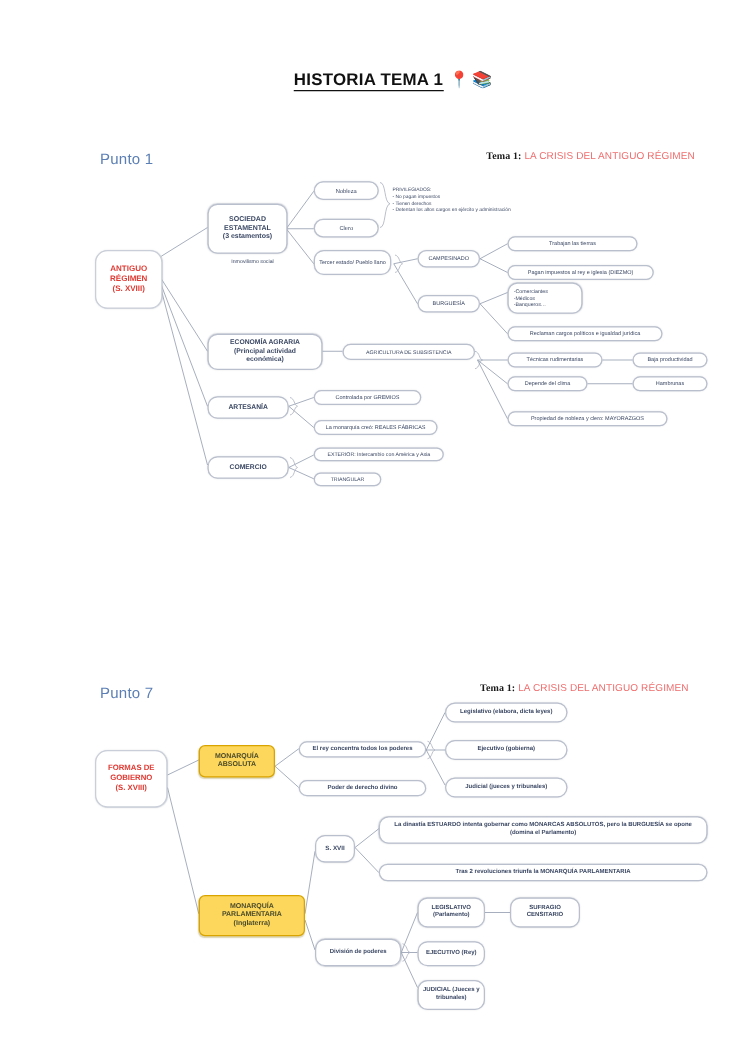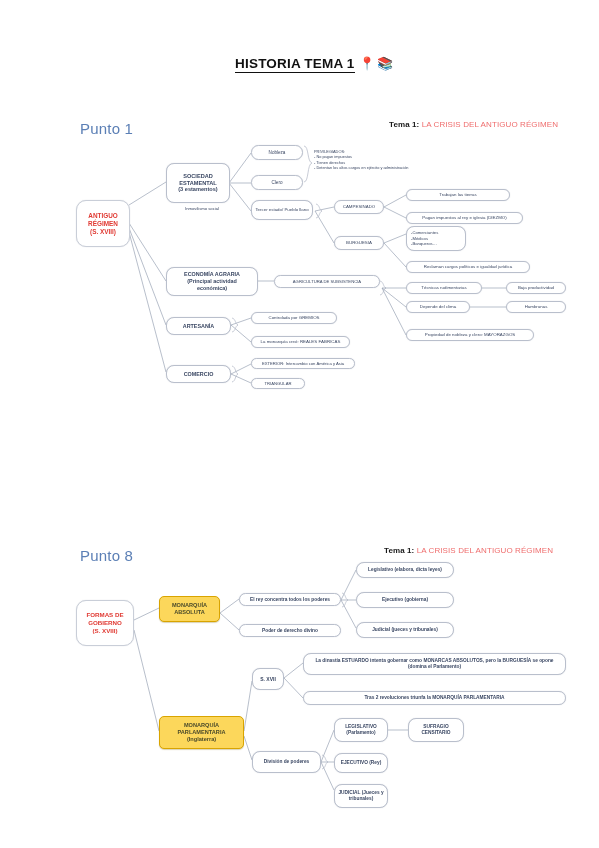--- a/index.html
+++ b/index.html
@@ -37,33 +37,33 @@
     padding-bottom: 1px;
   }
   .title-emoji {
     font-size: 13px;
     padding-left: 5px;
     letter-spacing: 2px;
   }
   
   .punto {
     position: absolute;
-    font-size: 15px;
+    font-size: 12px;
     color: #5b7fb5;
     font-weight: normal;
     letter-spacing: .2px;
   }
   .tema {
     position: absolute;
     font-size: 8px;
     font-weight: bold;
     letter-spacing: .1px;
     white-space: nowrap;
   }
-  .tema .lbl { color: #1a1a1a; }
+  .tema .lbl { color: #1a1a1a; font-family: Liberation Serif, serif; }
   .tema .red { color: #ef6d6d; font-weight: normal; }
 
   
   .node {
     position: absolute;
     box-sizing: border-box;
     display: flex;
     align-items: center;
     justify-content: center;
     text-align: center;
@@ -284,21 +284,21 @@
   </div>
 
   <div class="node rounded" style="left:235px; top:358px; width:104px; height:11px; font-size:4.2px;">
     <span>EXTERIOR: Intercambio con América y Asia</span>
   </div>
 
   <div class="node rounded" style="left:235px; top:378px; width:54px; height:11px; font-size:4.2px;">
     <span>TRIANGULAR</span>
   </div>
 
-  <div class="punto" style="left:64px; top:547px;">Punto 8</div>
+  <div class="punto" style="left:64px; top:547px;">Punto 7</div>
   <div class="tema" style="left:368px; top:546px;">
     <span class="lbl">Tema 1:</span>
     <span class="red">LA CRISIS DEL ANTIGUO RÉGIMEN</span>
   </div>
 
   <svg class="links" viewBox="0 0 599 848">
 
     <path d="M118,620 L143,608"></path>
 
     <path d="M118,630 L143,731"></path>

